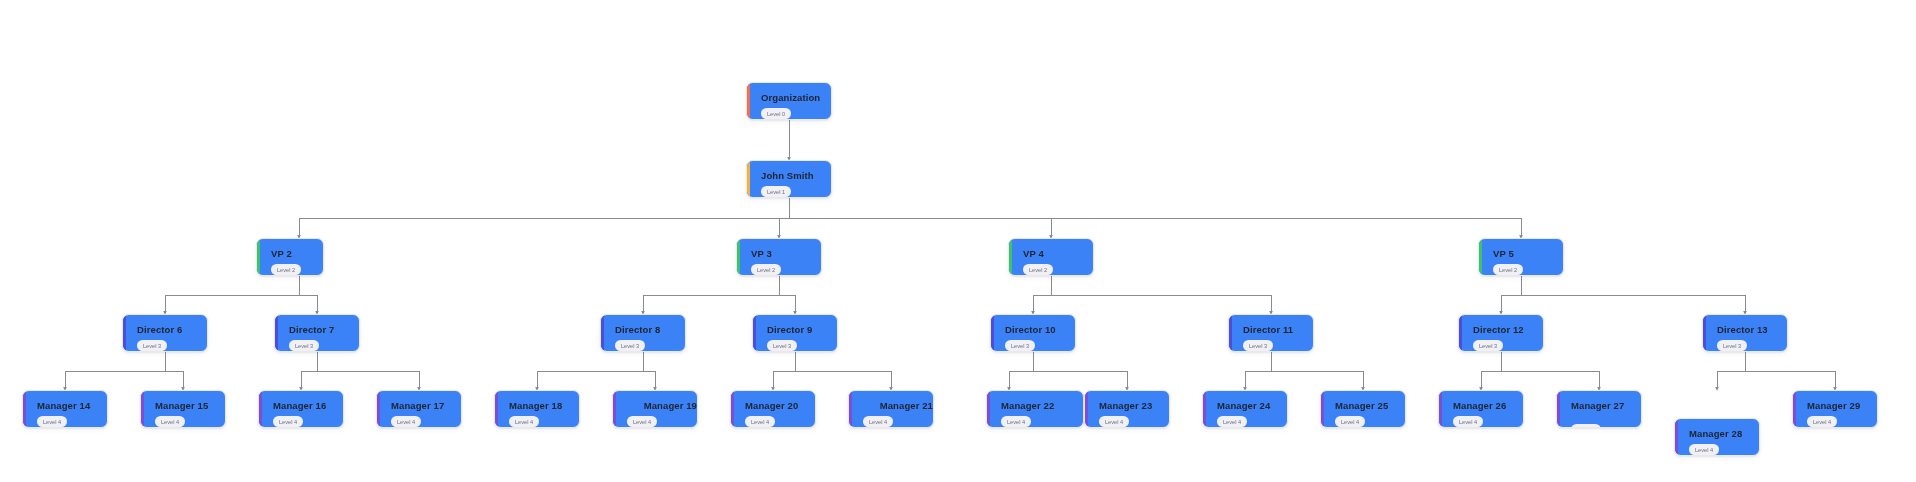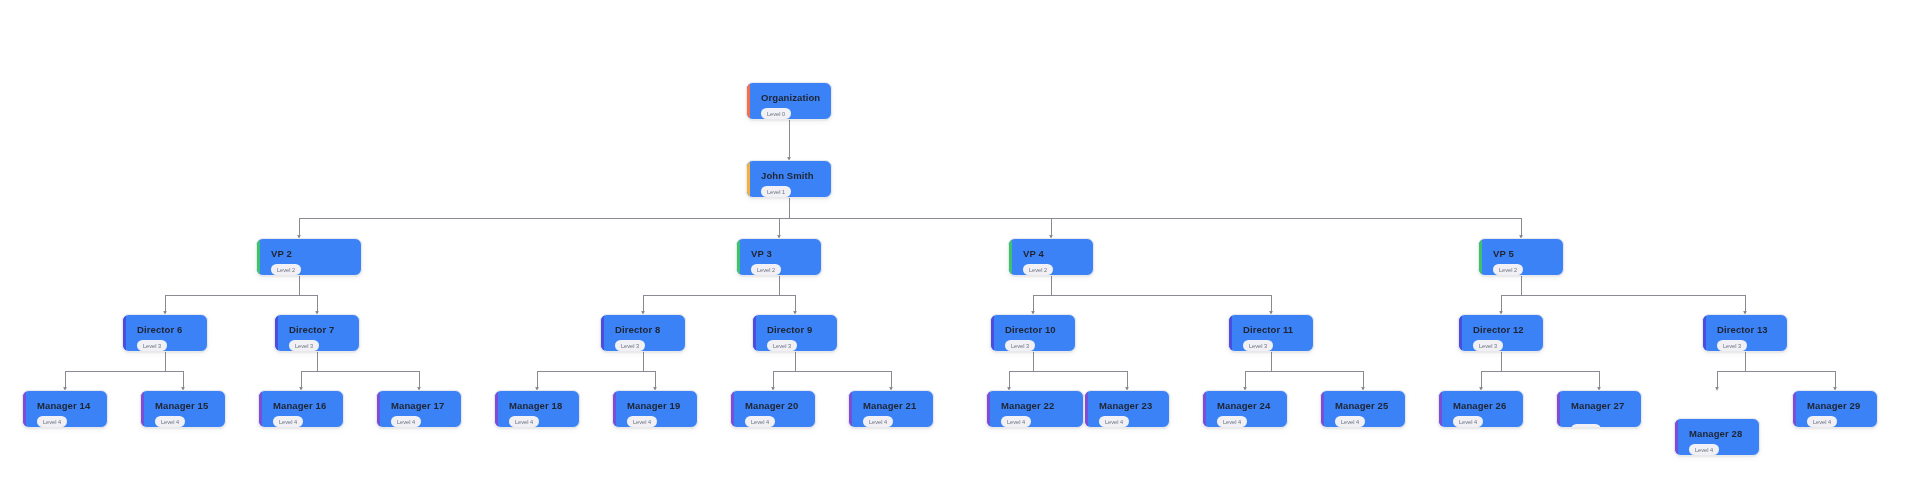--- a/index.html
+++ b/index.html
@@ -141,21 +141,21 @@
       <div class="node" style="left: 746px; top: 82px; width: 86px; height: 38px;">
         <div class="accent" style="background: rgb(244, 112, 74);"></div>
         <div class="node-title">Organization</div>
         <div class="node-badge">Level 0</div>
       </div>
       <div class="node" style="left: 746px; top: 160px; width: 86px; height: 38px;">
         <div class="accent" style="background: rgb(242, 178, 60);"></div>
         <div class="node-title">John Smith</div>
         <div class="node-badge">Level 1</div>
       </div>
-      <div class="node" style="left: 256px; top: 238px; width: 106px; height: 38px;">
+      <div class="node" style="left: 256px; top: 238px; width: 68px; height: 38px;">
         <div class="accent" style="background: rgb(61, 196, 106);"></div>
         <div class="node-title">VP 2</div>
         <div class="node-badge">Level 2</div>
       </div>
       <div class="node" style="left: 736px; top: 238px; width: 86px; height: 38px;">
         <div class="accent" style="background: rgb(61, 196, 106);"></div>
         <div class="node-title">VP 3</div>
         <div class="node-badge">Level 2</div>
       </div>
       <div class="node" style="left: 1008px; top: 238px; width: 86px; height: 38px;">
@@ -226,31 +226,31 @@
       <div class="node" style="left: 376px; top: 390px; width: 86px; height: 38px;">
         <div class="accent" style="background: rgb(124, 77, 216);"></div>
         <div class="node-title">Manager 17</div>
         <div class="node-badge">Level 4</div>
       </div>
       <div class="node" style="left: 494px; top: 390px; width: 86px; height: 38px;">
         <div class="accent" style="background: rgb(124, 77, 216);"></div>
         <div class="node-title">Manager 18</div>
         <div class="node-badge">Level 4</div>
       </div>
-      <div class="node" style="left: 612px; top: 390px; width: 86px; height: 38px;">
+      <div class="node" style="left: 612px; top: 390px; width: 86px; height: 38px; align-items: flex-end;">
         <div class="accent" style="background: rgb(124, 77, 216);"></div>
         <div class="node-title">Manager 19</div>
         <div class="node-badge">Level 4</div>
       </div>
       <div class="node" style="left: 730px; top: 390px; width: 86px; height: 38px;">
         <div class="accent" style="background: rgb(124, 77, 216);"></div>
         <div class="node-title">Manager 20</div>
         <div class="node-badge">Level 4</div>
       </div>
-      <div class="node" style="left: 848px; top: 390px; width: 86px; height: 38px;">
+      <div class="node" style="left: 848px; top: 390px; width: 86px; height: 38px; text-align: right;">
         <div class="accent" style="background: rgb(124, 77, 216);"></div>
         <div class="node-title">Manager 21</div>
         <div class="node-badge">Level 4</div>
       </div>
       <div class="node" style="left: 966px; top: 390px; width: 98px; height: 38px; margin-left: 20px;">
         <div class="accent" style="background: rgb(124, 77, 216);"></div>
         <div class="node-title">Manager 22</div>
         <div class="node-badge">Level 4</div>
       </div>
       <div class="node" style="left: 1084px; top: 390px; width: 86px; height: 38px;">

